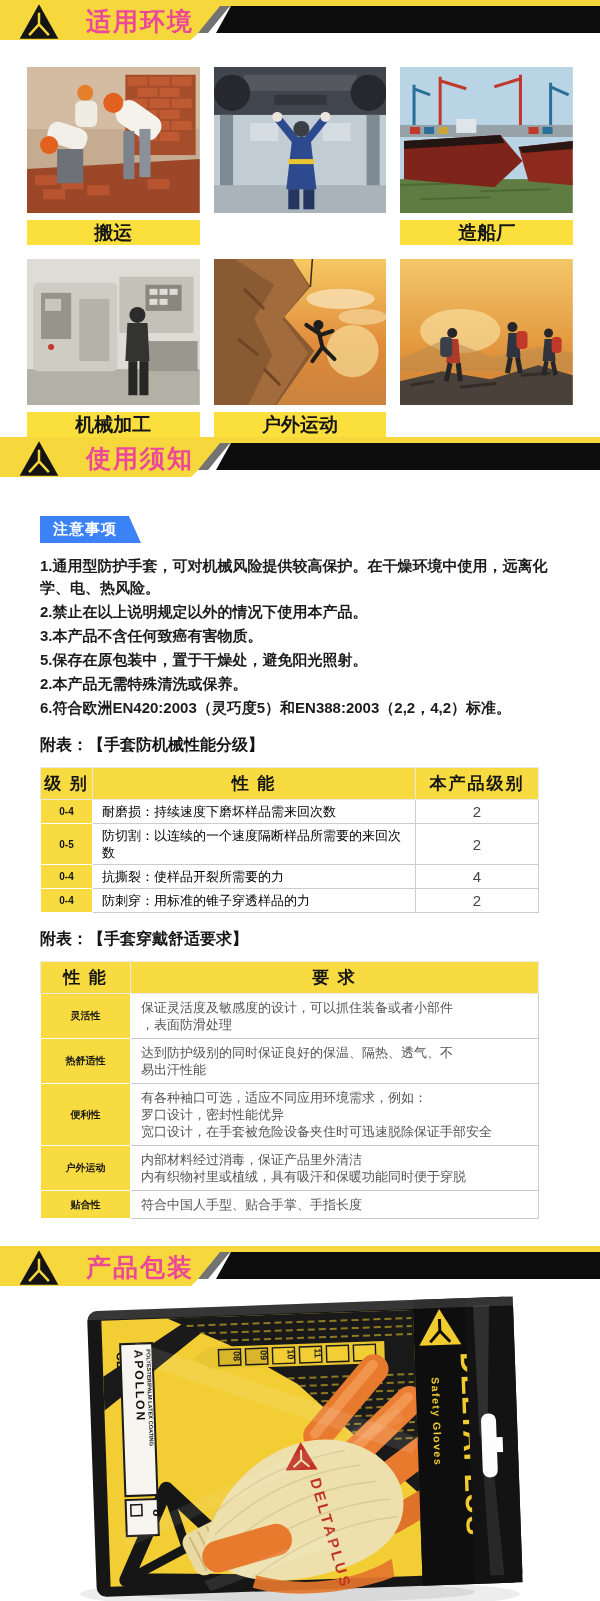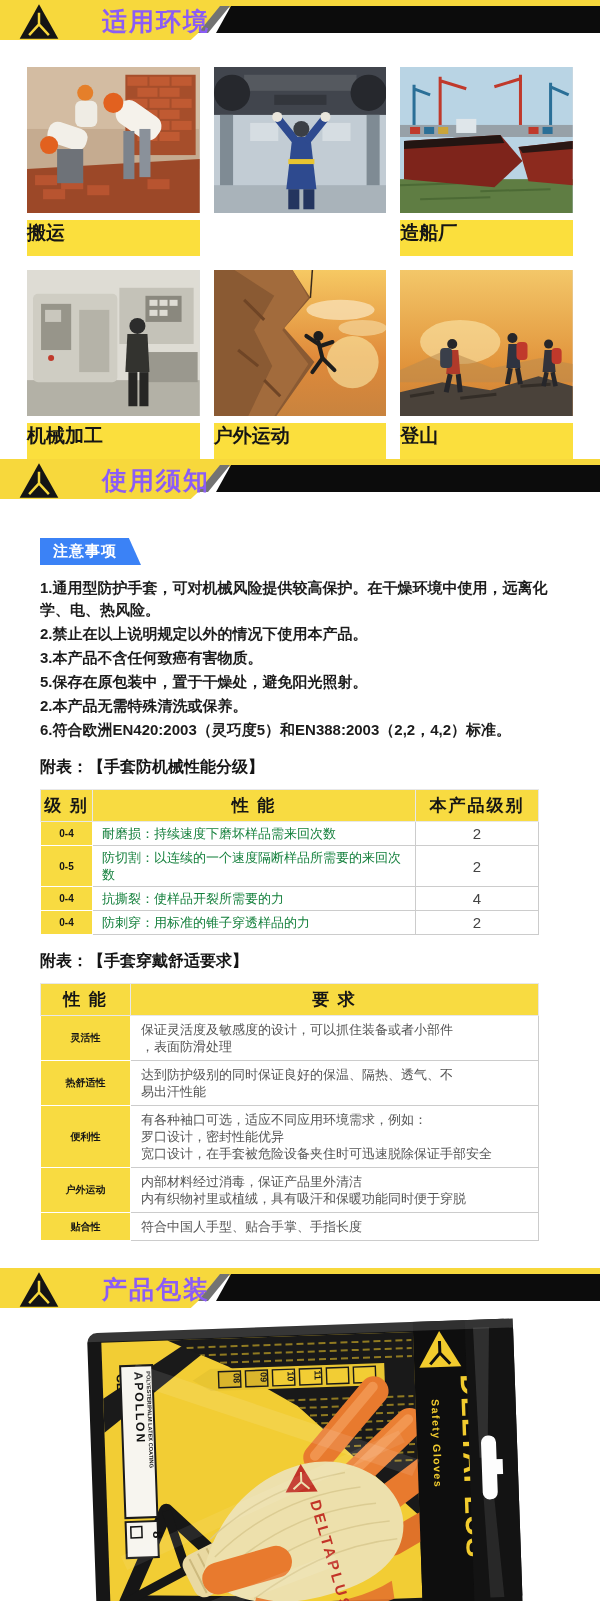--- a/index.html
+++ b/index.html
@@ -7,46 +7,46 @@
 
   
   .sec-header{position:relative;height:46px;overflow:hidden;}
   .sec-header .band-yellow{position:absolute;inset:0;background:#F7D83C;
     clip-path:polygon(0 0,100% 0,100% 17%,37.5% 17%,31.8% 87%,0 87%);}
   .sec-header .band-black{position:absolute;top:6px;height:27px;left:216px;right:0;background:#0C0C0C;
     clip-path:polygon(15px 0,100% 0,100% 100%,0 100%);}
   .sec-header .band-gray{position:absolute;top:6px;height:27px;left:198px;width:40px;background:#737373;
     clip-path:polygon(22px 0,32px 0,10px 100%,0 100%);}
   .sec-header .logo{position:absolute;left:18px;top:3px;width:42px;height:37px;}
-  .sec-header .title{position:absolute;left:102px;top:5px;font-size:25px;font-weight:700;letter-spacing:2px;color:#8b5cf6;}
+  .sec-header .title{position:absolute;left:86px;top:5px;font-size:25px;font-weight:700;letter-spacing:2px;color:#ec4899;}
 
   
   .env-grid{margin:21px 27px 0 27px;display:grid;grid-template-columns:repeat(3,1fr);column-gap:14px;row-gap:14px;}
   .env-cell .photo{height:146px;overflow:hidden;background:#ddd;}
   .env-cell .photo svg{display:block;width:100%;height:100%;}
-  .env-cell .label{margin-top:7px;height:36px;line-height:25px;background:#FBDF3D;text-align:left;
+  .env-cell .label{margin-top:7px;height:25px;line-height:25px;background:#FBDF3D;text-align:center;
     font-size:19px;font-weight:700;color:#151515;}
 
   
   .notice-tag{display:inline-block;margin:33px 0 0 40px;background:#3b82f6;color:#fff;
     font-size:15px;font-weight:700;letter-spacing:1px;padding:4px 24px 4px 13px;
     clip-path:polygon(0 0,88% 0,100% 100%,0 100%);}
   .notice-list{margin:12px 25px 0 40px;padding:0;list-style:none;font-size:15px;font-weight:600;
     line-height:22px;color:#1c1c1c;}
   .notice-list li{margin-bottom:2px;}
 
   
   .tbl-title{margin:16px 0 0 40px;font-size:16px;font-weight:700;color:#151515;}
   table.spec{border-collapse:collapse;margin:11px 0 0 40px;width:498px;table-layout:fixed;}
   table.spec th{background:#F8DB41;border:1px solid #E8E8E8;font-size:17px;font-weight:700;
     padding:4px 0;color:#151515;letter-spacing:2px;}
   table.spec td{border:1px solid #CCCCCC;}
   td.cell-yellow{background:#F8DB41;border:1px solid #fff !important;font-weight:700;text-align:center;
     font-size:10px;color:#151515;padding:2px 0;}
-  td.cell-desc{color:#15803d;font-size:13px;padding:3px 9px;line-height:17px;}
+  td.cell-desc{color:#000000;font-size:13px;padding:3px 9px;line-height:17px;}
   td.cell-val{color:#444;font-size:15px;text-align:center;padding:2px 0;}
   td.cell-req{color:#555;font-size:13px;padding:5px 10px;line-height:17px;white-space:pre-line;}
   #t1 col.c1{width:52px;} #t1 col.c2{width:323px;} #t1 col.c3{width:123px;}
   #t2 col.c1{width:90px;}  #t2 col.c2{width:408px;}
 
   
   .pkg-figure{position:relative;height:330px;background:#fff;}
   .pkg-figure svg{display:block;width:600px;height:330px;}
 </style>
 </head>
@@ -263,21 +263,20 @@
           <path d="M110 98 L107 114 M117 98 L120 114" stroke="#26262A" stroke-width="5"></path>
         </g>
         <g>
           <circle cx="148" cy="74" r="4.5" fill="#26262A"></circle>
           <path d="M144 80 L153 80 L155 102 L142 102 Z" fill="#33333B"></path>
           <rect x="151" y="78" width="10" height="16" rx="4" fill="#C0392B"></rect>
           <path d="M146 102 L143 116 M152 102 L155 116" stroke="#26262A" stroke-width="4.5"></path>
         </g>
       </svg>
     </div>
-    <div class="label">登山</div>
   </div>
 </div>
 
 
 <div class="sec-header" style="">
   <div class="band-yellow"></div>
   <div class="band-gray"></div>
   <div class="band-black"></div>
   <svg class="logo" viewBox="0 0 100 90">
     <path d="M50 3 L97 87 L3 87 Z" fill="#141414"></path>

